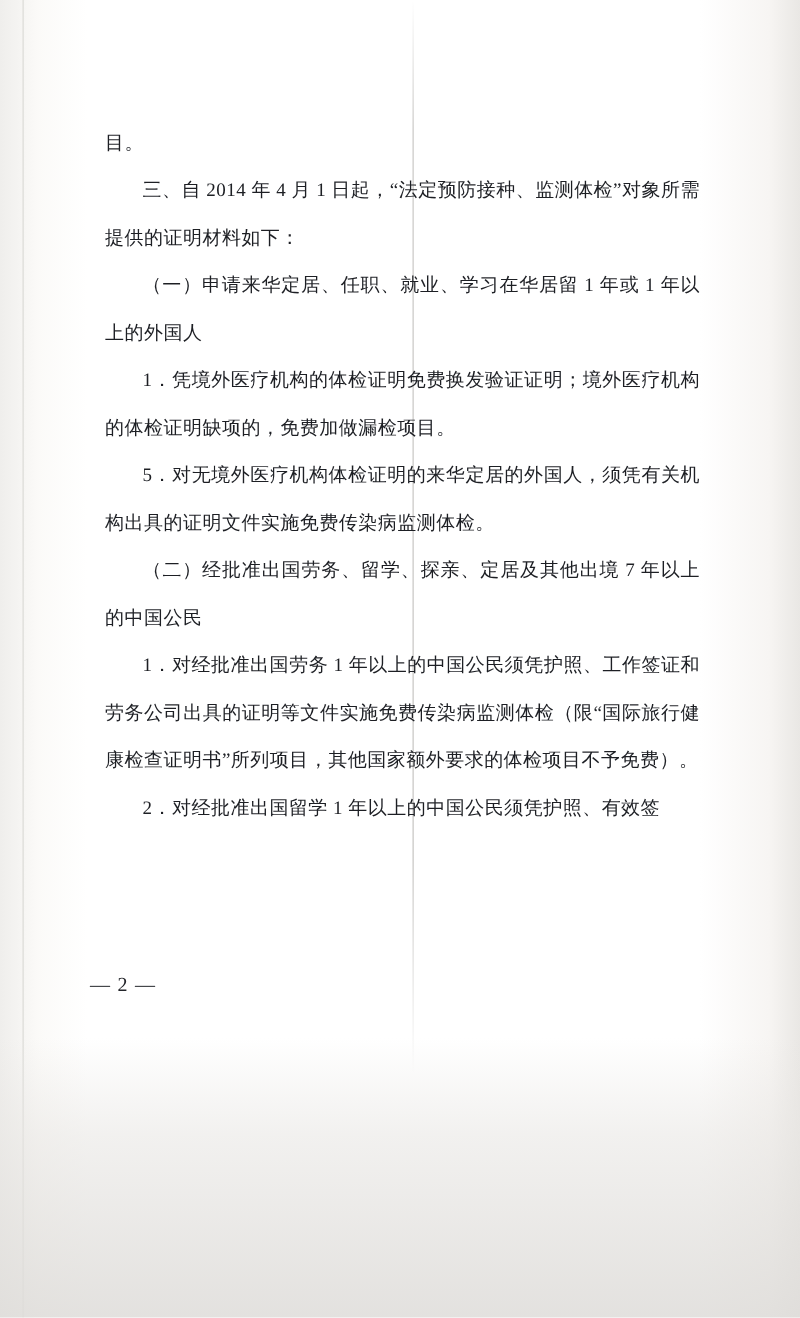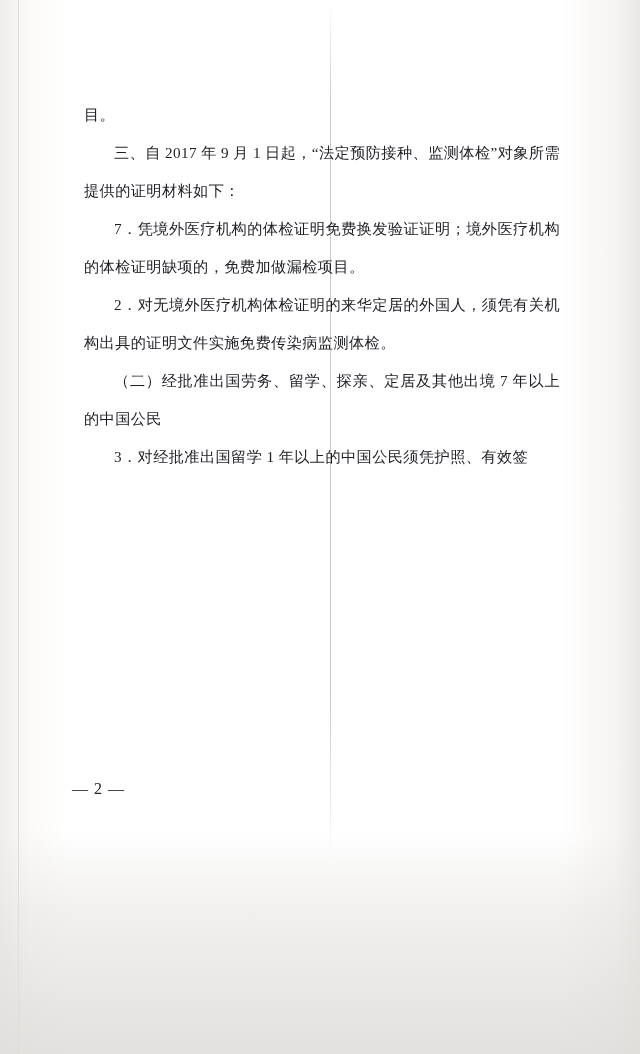--- a/index.html
+++ b/index.html
@@ -98,22 +98,24 @@
 
 <div id="page">
   <div id="paper-sheet"></div>
   <div id="paper-fold"></div>
   <div id="paper-edge-left"></div>
   <div id="paper-shadow-bottom"></div>
 
   <div id="content">
     <div class="body-text">
       <p class="para">目。</p>
-      <p class="para indent">三、自 2017 年 9 月 1 日起，“法定预防接种、监测体检”对象所需提供的证明材料如下：</p>
-      <p class="para indent">7．凭境外医疗机构的体检证明免费换发验证证明；境外医疗机构的体检证明缺项的，免费加做漏检项目。</p>
-      <p class="para indent">2．对无境外医疗机构体检证明的来华定居的外国人，须凭有关机构出具的证明文件实施免费传染病监测体检。</p>
+      <p class="para indent">三、自 2014 年 4 月 1 日起，“法定预防接种、监测体检”对象所需提供的证明材料如下：</p>
+      <p class="para indent">（一）申请来华定居、任职、就业、学习在华居留 1 年或 1 年以上的外国人</p>
+      <p class="para indent">1．凭境外医疗机构的体检证明免费换发验证证明；境外医疗机构的体检证明缺项的，免费加做漏检项目。</p>
+      <p class="para indent">5．对无境外医疗机构体检证明的来华定居的外国人，须凭有关机构出具的证明文件实施免费传染病监测体检。</p>
       <p class="para indent">（二）经批准出国劳务、留学、探亲、定居及其他出境 7 年以上的中国公民</p>
-      <p class="para indent">3．对经批准出国留学 1 年以上的中国公民须凭护照、有效签</p>
+      <p class="para indent">1．对经批准出国劳务 1 年以上的中国公民须凭护照、工作签证和劳务公司出具的证明等文件实施免费传染病监测体检（限“国际旅行健康检查证明书”所列项目，其他国家额外要求的体检项目不予免费）。</p>
+      <p class="para indent">2．对经批准出国留学 1 年以上的中国公民须凭护照、有效签</p>
     </div>
 
     <div id="page-number">— 2 —</div>
   </div>
 </div>
 
 </body></html>

